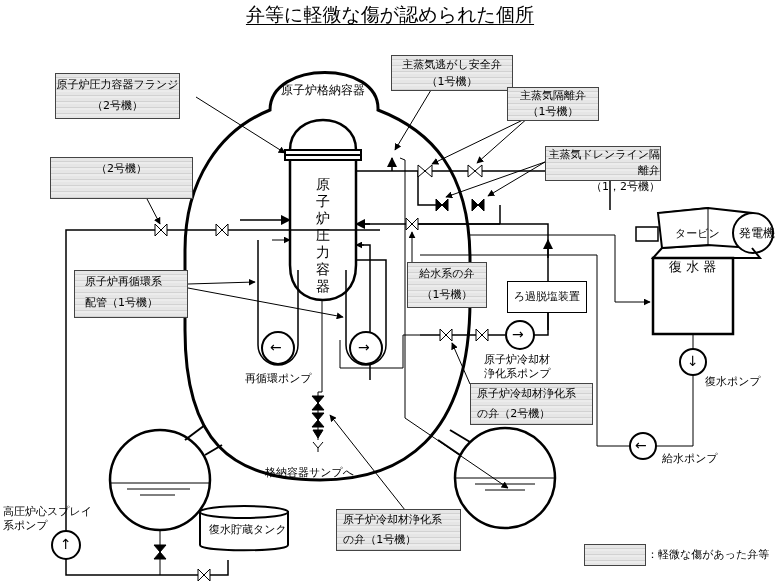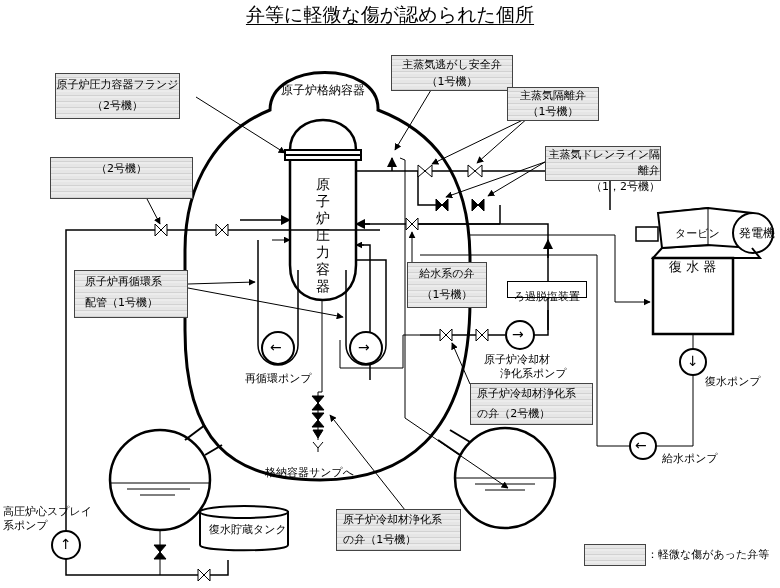--- a/index.html
+++ b/index.html
@@ -153,24 +153,24 @@
     <line x1="405" y1="300" x2="405" y2="418"></line>
     <line x1="405" y1="418" x2="508" y2="488" marker-end="url(#ah)"></line>
   </g>
 </svg>
 
 <div class="lbl" style="left:281px;top:83px;font-size:12px;">原子炉格納容器</div>
 <div class="vert" style="left:316px;top:176px;">原子炉圧力容器</div>
 <div class="lbl" style="left:675px;top:227px;">タービン</div>
 <div class="lbl" style="left:739px;top:226px;font-size:12px;">発電機</div>
 <div class="lbl" style="left:669px;top:260px;font-size:13px;">復 水 器</div>
-<div class="plain" style="left:507px;top:281px;width:80px;height:17px;line-height:30px;"><span>ろ過脱塩装置</span></div>
+<div class="plain" style="left:507px;top:281px;width:80px;height:32px;line-height:30px;"><span>ろ過脱塩装置</span></div>
 <div class="lbl" style="left:245px;top:372px;">再循環ポンプ</div>
 <div class="lbl" style="left:484px;top:353px;">原子炉冷却材</div>
-<div class="lbl" style="left:484px;top:367px;margin-left:16px;">浄化系ポンプ</div>
+<div class="lbl" style="left:484px;top:367px;">浄化系ポンプ</div>
 <div class="lbl" style="left:705px;top:375px;">復水ポンプ</div>
 <div class="lbl" style="left:662px;top:452px;">給水ポンプ</div>
 <div class="lbl" style="left:265px;top:466px;">格納容器サンプへ</div>
 <div class="lbl" style="left:3px;top:505px;">高圧炉心スプレイ</div>
 <div class="lbl" style="left:3px;top:519px;">系ポンプ</div>
 <div class="lbl" style="left:209px;top:523px;">復水貯蔵タンク</div>
 
 <div class="lbl" style="left:270px;top:340px;font-size:14px;">←</div>
 <div class="lbl" style="left:358px;top:340px;font-size:14px;">→</div>
 <div class="lbl" style="left:512px;top:327px;font-size:14px;">→</div>

